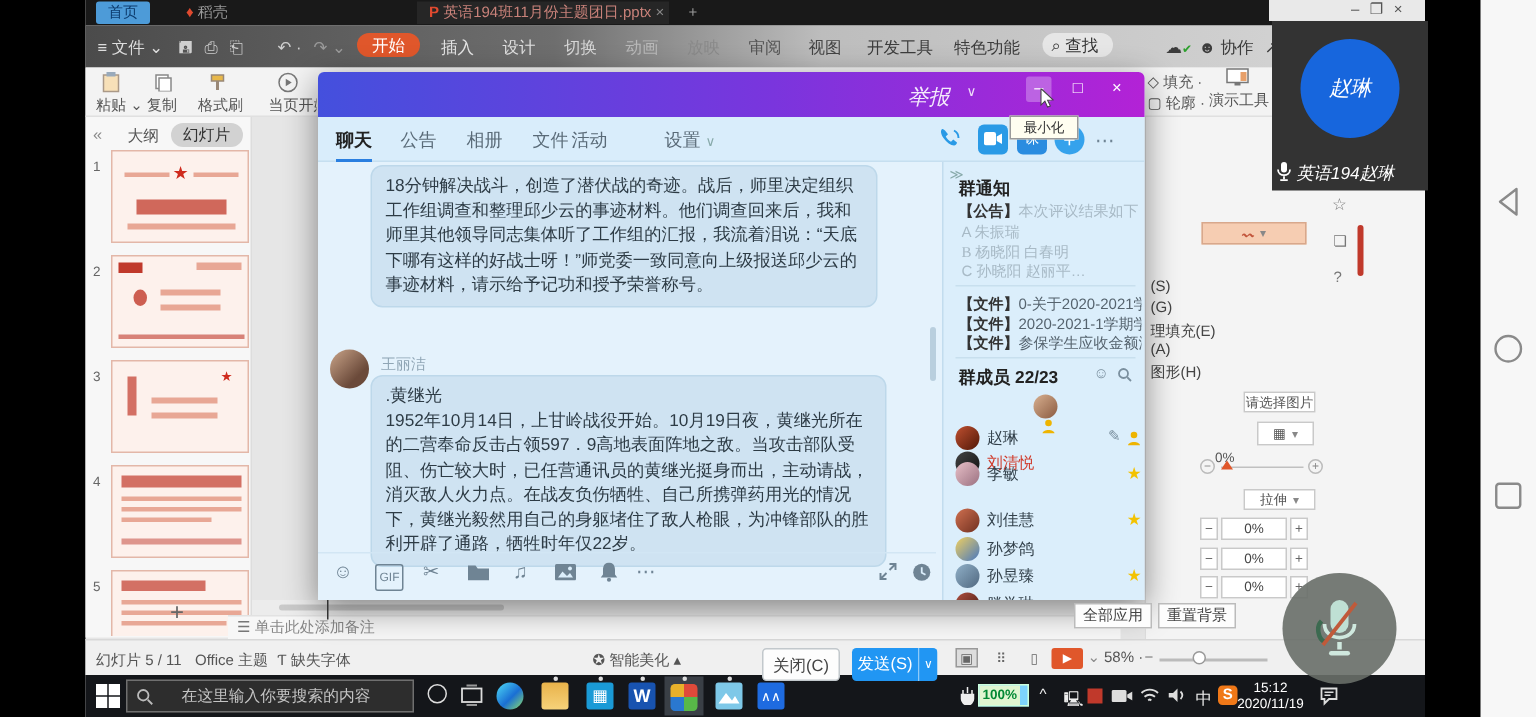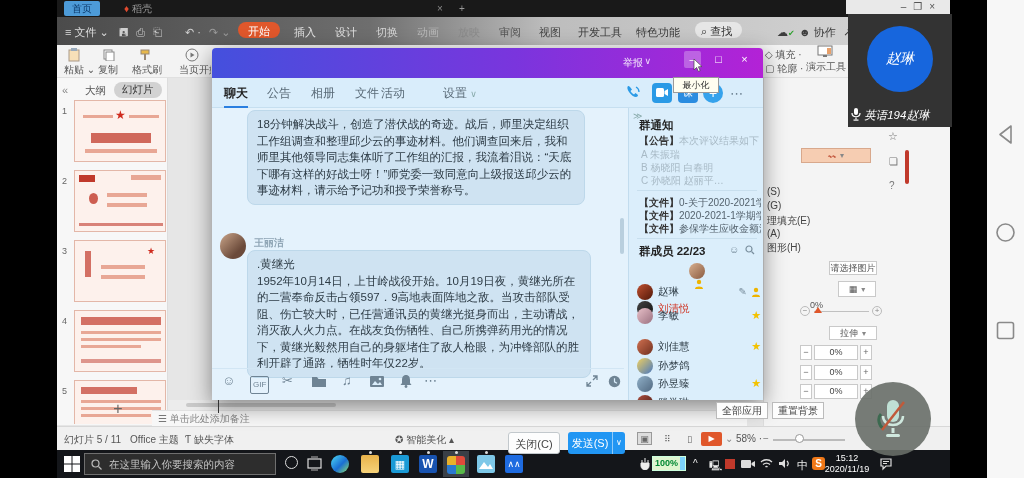--- a/index.html
+++ b/index.html
@@ -102,40 +102,44 @@
   .vlabel{position:absolute;left:3px;bottom:4px;color:#fff;font-size:11.5px;font-style:italic;white-space:nowrap;}
   
   .muteball{left:855px;top:382px;width:76px;height:74px;border-radius:50%;background:rgba(104,110,104,.9);z-index:9;}
   
   .navstrip{left:987px;top:0;width:37px;height:478px;background:#f7f7f7;z-index:10;}
   .navico{position:absolute;left:8px;width:21px;height:21px;}
   
   .taskbar{left:57px;top:450px;width:893px;height:28px;background:#14161a;z-index:4;}
   .tb-ic{position:absolute;top:5px;width:18px;height:18px;}
   .searchbox{position:absolute;left:27px;top:3px;width:192px;height:22px;background:#2d2d2d;
-             border:1px solid #6f6f6f;color:#c4c4c4;font-size:10.5px;line-height:20px;padding-left:24px;}
+             border:1px solid #6f6f6f;color:#c4c4c4;font-size:10.5px;line-height:20px;padding-left:36px;}
   .traytxt{position:absolute;color:#eee;font-size:10px;top:8px;}
   .rundot{position:absolute;top:1px;width:3px;height:3px;border-radius:50%;background:#ddd;}
   .battery{position:absolute;left:595px;top:6px;width:34px;height:15px;background:#7dd3fc;border:1px solid #cfd;
            color:#0b2;font-size:9px;}
   .clock{position:absolute;left:766px;top:3px;width:48px;color:#fff;font-size:9px;text-align:center;line-height:11px;}
   svg{display:block;}
 </style>
 </head>
 <body>
 
 <div class="stage">
 
   <div class="abs pc"></div>
 
   <div class="abs tabbar">
     <div class="toptab home" style="left:7px;">首页</div>
     <div class="toptab" style="left:59px;">
       <span style="color:#e04a2f;">♦</span>
       <span>稻壳</span>
+    </div>
+    <div class="toptab doc" style="left:221px;">
+      <span style="color:#e04a2f;font-weight:bold;">P</span>
+      <span>英语194班11月份主题团日.pptx</span>
     </div>
     <div class="toptab" style="left:372px;color:#888;">×</div>
     <div class="toptab" style="left:394px;color:#999;">+</div>
   </div>
   <div class="abs wincorner">
     <span>–</span><span>❐</span><span>×</span>
   </div>
 
   <div class="abs menubar">
     <div class="mitem" style="left:8px;color:#ddd;">≡ <span>文件</span> ⌄</div>
@@ -303,21 +307,21 @@
     <div class="playpill">▶</div>
     <div class="sb" style="left:668px;color:#888;">⌄</div>
     <div class="sb" style="left:679px;"><span>58%</span> ·</div>
     <div class="sb" style="left:706px;color:#777;">−</div>
     <div class="abs" style="left:716px;top:12px;width:72px;height:2px;background:#bbb;"></div>
     <div class="abs" style="left:738px;top:7px;width:9px;height:9px;border:1px solid #999;border-radius:50%;background:#fff;"></div>
   </div>
 
   <div class="abs chatwin">
     <div class="chat-title">
-      <div style="position:absolute;right:120px;top:8px;font-size:10px;opacity:.9;">举报</div>
+      <div style="position:absolute;right:130px;top:8px;font-size:14px;opacity:.9;font-style:italic;">举报</div>
       <div style="position:absolute;right:112px;top:8px;font-size:9px;opacity:.85;">∨</div>
       <div class="ct-btn" style="right:62px;background:rgba(255,255,255,.28);border-radius:2px;">–
         <svg style="position:absolute;left:9px;top:8px;" width="10" height="13" viewBox="0 0 10 13">
             <path d="M1 0 L1 11 L3.6 8.4 L5.4 12.4 L7.2 11.6 L5.4 7.8 L9 7.6 Z" fill="#fff" stroke="#444" stroke-width=".7"></path>
           </svg>
       </div>
       <div class="ct-btn" style="right:36px;">□</div>
       <div class="ct-btn" style="right:10px;">×</div>
     </div>
 
@@ -339,21 +343,21 @@
           </svg>
       </div>
       <div class="blue-ic" style="left:466px;background:#2a8ce0;">课</div>
       <div class="blue-ic" style="left:491px;border-radius:50%;background:#35a2ec;font-size:14px;">+</div>
       <div class="abs" style="left:518px;top:8px;color:#6f8494;font-size:13px;">⋯</div>
     </div>
 
     <div class="chat-left">
       <div class="bubble" style="left:35px;top:2px;width:338px;">18分钟解决战斗，创造了潜伏战的奇迹。战后，师里决定组织工作组调查和整理邱少云的事迹材料。他们调查回来后，我和师里其他领导同志集体听了工作组的汇报，我流着泪说：“天底下哪有这样的好战士呀！”师党委一致同意向上级报送邱少云的事迹材料，请示给予记功和授予荣誉称号。</div>
       <div class="abs" style="left:8px;top:125px;width:26px;height:26px;border-radius:50%;background:linear-gradient(135deg,#caa58a,#6b4a3a 70%);"></div>
-      <div class="sendername" style="left:42px;top:128px;font-weight:bold;">王丽洁</div>
+      <div class="sendername" style="left:42px;top:128px;">王丽洁</div>
       <div class="bubble" style="left:35px;top:142px;width:344px;">.黄继光
 1952年10月14日，上甘岭战役开始。10月19日夜，黄继光所在的二营奉命反击占领597．9高地表面阵地之敌。当攻击部队受阻、伤亡较大时，已任营通讯员的黄继光挺身而出，主动请战，消灭敌人火力点。在战友负伤牺牲、自己所携弹药用光的情况下，黄继光毅然用自己的身躯堵住了敌人枪眼，为冲锋部队的胜利开辟了通路，牺牲时年仅22岁。</div>
 
       <div class="chat-toolbar">
         <div class="tool-ic" style="left:10px;">☺</div>
         <div class="tool-ic" style="left:38px;font-size:8px;border:1px solid #6f8494;border-radius:2px;padding:1px 2px;top:7px;">GIF</div>
         <div class="tool-ic" style="left:70px;">✂</div>
         <svg class="tool-ic" style="left:100px;top:7px;" width="14" height="11" viewBox="0 0 14 11">
             <path d="M0 1 L5 1 L6.5 3 L14 3 L14 11 L0 11 Z" fill="#6f8494"></path>
           </svg>
@@ -383,21 +387,21 @@
       <div class="chat-btn" style="left:356px;width:44px;background:#2196f3;color:#fff;border-radius:3px 0 0 3px;">发送(S)</div>
       <div class="chat-btn" style="left:400px;width:13px;background:#2196f3;color:#fff;border-left:1px solid rgba(255,255,255,.5);border-radius:0 3px 3px 0;font-size:8px;">∨</div>
     </div>
     <div class="vscroll"></div>
 
     <div class="chat-right">
       <div class="abs" style="left:4px;top:3px;color:#8aa;font-size:9px;">≫</div>
       <div class="cr-h abs" style="left:10px;top:10px;">群通知</div>
       <div class="cr-line abs" style="left:10px;top:26px;width:120px;"><b style="color:#333;">【公告】</b><span class="cr-fade">本次评议结果如下：</span></div>
       <div class="cr-line cr-fade abs" style="left:12px;top:40px;">A 朱振瑞</div>
-      <div class="cr-line cr-fade abs" style="left:12px;top:53px;">B 杨晓阳 白春明</div>
+      <div class="cr-line cr-fade abs" style="left:12px;top:53px;font-family:Liberation Serif, serif;">B 杨晓阳 白春明</div>
       <div class="cr-line cr-fade abs" style="left:12px;top:66px;">C 孙晓阳 赵丽平…</div>
       <div class="abs" style="left:8px;top:82px;width:120px;border-top:1px solid #c8dfee;"></div>
       <div class="cr-line abs" style="left:10px;top:88px;width:122px;"><b style="color:#333;">【文件】</b><span>0-关于2020-2021学年…</span></div>
       <div class="cr-line abs" style="left:10px;top:101px;width:122px;"><b style="color:#333;">【文件】</b><span>2020-2021-1学期学生…</span></div>
       <div class="cr-line abs" style="left:10px;top:114px;width:122px;"><b style="color:#333;">【文件】</b><span>参保学生应收金额汇总…</span></div>
       <div class="abs" style="left:8px;top:130px;width:120px;border-top:1px solid #c8dfee;"></div>
 
       <div class="cr-h abs" style="left:10px;top:136px;">群成员 22/23</div>
       <div class="abs" style="left:100px;top:136px;color:#7a8f9e;font-size:10px;">☺</div>
       <svg class="abs" style="left:116px;top:137px;" width="10" height="10" viewBox="0 0 10 10">

